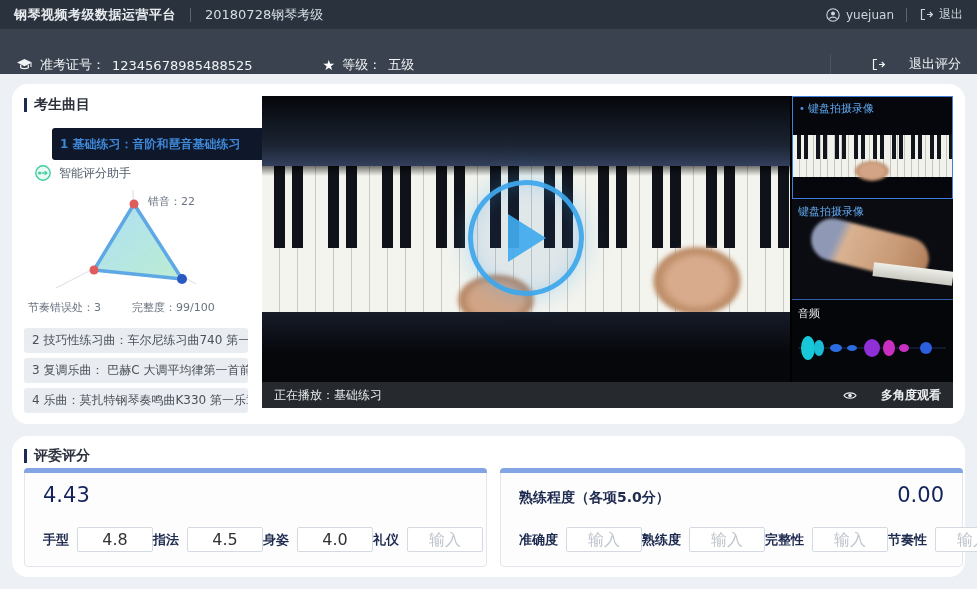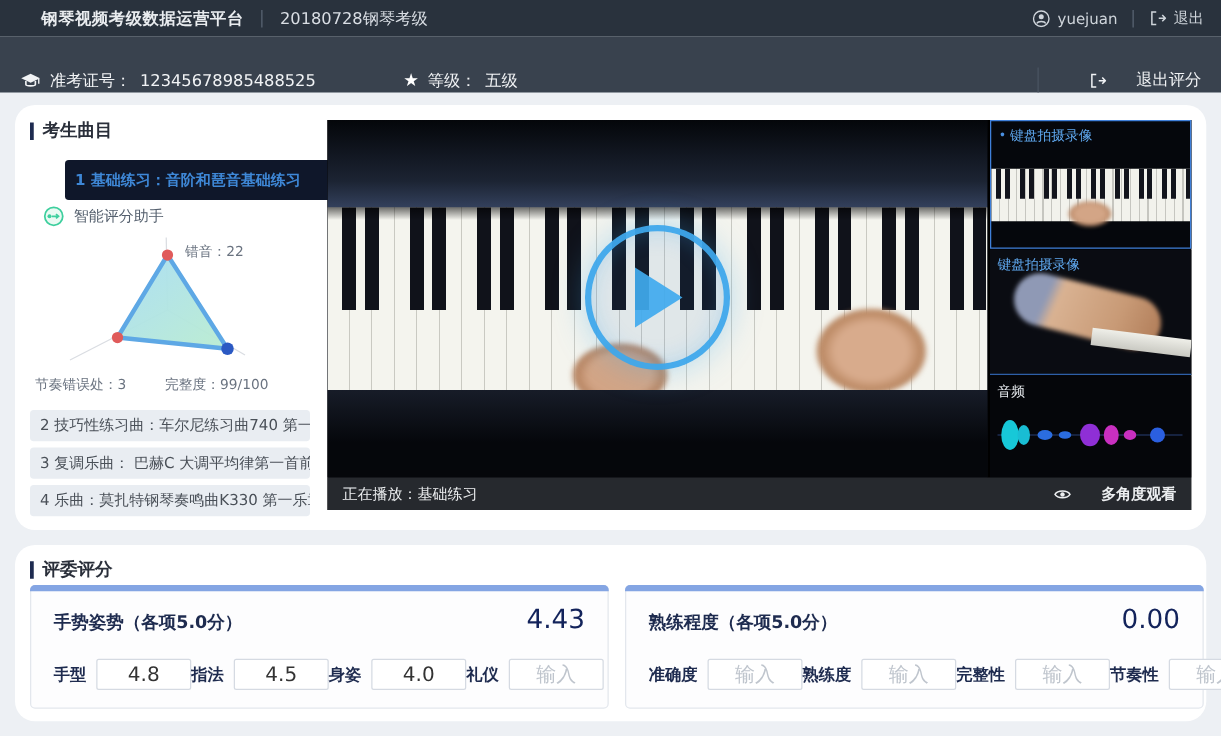--- a/index.html
+++ b/index.html
@@ -2,21 +2,21 @@
 <html><head>
 <meta charset="utf-8">
 <style>
   * { margin:0; padding:0; box-sizing:border-box; }
   html,body { width:977px; height:589px; overflow:hidden; }
   body { position:relative; background:#edf0f4; font-family:"DejaVu Sans","Liberation Sans",sans-serif; }
 
   
   .topbar { position:absolute; top:0; left:0; width:977px; height:29px; background:#29323d;
             display:flex; align-items:center; padding:0 14px; color:#e9ecef; }
-  .tb-title { font-size:13px; font-weight:bold; letter-spacing:.5px;margin-left:19px; }
+  .tb-title { font-size:13px; font-weight:bold; letter-spacing:.5px; }
   .tb-div { width:1px; height:14px; background:#5a6574; margin:0 14px; }
   .tb-session { font-size:13px; color:#d9dee4; }
   .tb-right { margin-left:auto; display:flex; align-items:center; font-size:12px; color:#cfd5db; }
   .tb-right .tb-div { margin:0 12px; }
   .tb-user, .tb-exit { display:flex; align-items:center; gap:6px; cursor:pointer; }
 
   .subbar { position:absolute; top:29px; left:0; width:977px; height:45px; background:#39424e;
             display:flex; align-items:flex-end; padding:0 16px; color:#f1f3f5; font-size:13px; }
   .sb-group { display:flex; align-items:center; gap:7px; }
   .sb-level { margin-left:70px; }
@@ -288,21 +288,20 @@
 </section>
 
 <section class="card card-score">
   <div class="sec-title sc-title">
     <span class="sec-bar"></span>
     <span>评委评分</span>
   </div>
 
   <div class="score-card" style="left:12px;">
     <div class="sc-head">
-      <span class="sc-name">手势姿势（各项5.0分）</span>
       <span class="sc-score">4.43</span>
     </div>
     <div class="sc-fields">
       <div class="sc-field">
         <span class="sc-label">手型</span>
         <input class="sc-input" value="4.8" style="">
       </div>
       <div class="sc-field">
         <span class="sc-label">指法</span>
         <input class="sc-input" value="4.5" style="">

